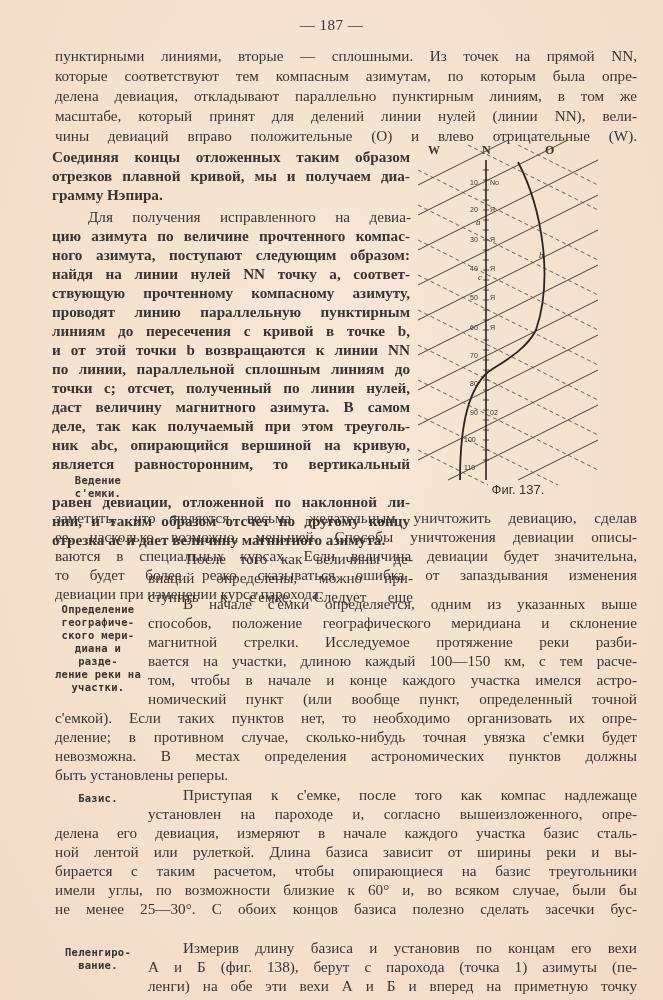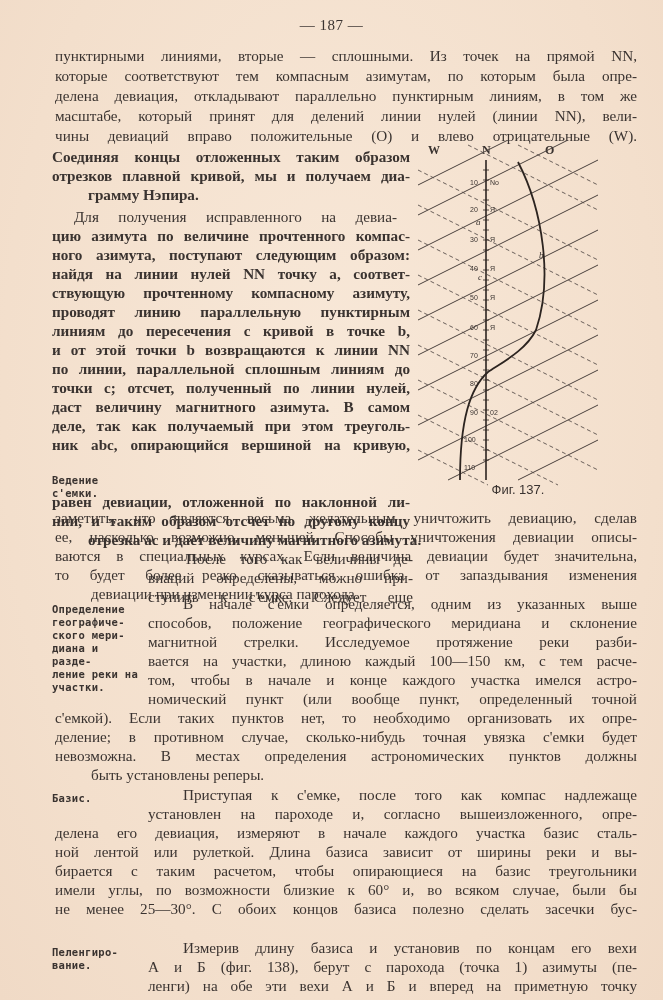--- a/index.html
+++ b/index.html
@@ -9,28 +9,28 @@
     font-family: "Liberation Serif", "DejaVu Serif", serif;
     color: #3a3330;
     position: relative;
   }
   .page { position: absolute; left: 0; top: 0; width: 663px; height: 1000px;
     background: radial-gradient(ellipse at 50% 40%, #f8e8d8 0%, #f3dfcc 70%, #f0dac6 100%); }
   .folio { position: absolute; top: 17px; left: 0; width: 663px; text-align: center;
     font-size: 15px; letter-spacing: 0.5px; }
   .line { position: absolute; font-size: 15.2px; line-height: 19px; white-space: nowrap;
     text-align: justify; text-align-last: justify; }
-  .line.last { text-align-last: left; margin-left: 36px; }
+  .line.last { text-align-last: left; }
   .wide { left: 55px; width: 582px; }
   .narrow { left: 52px; width: 358px; font-weight: bold; }
-  .indent-narrow { left: 74px; width: 323px; }
+  .indent-narrow { left: 88px; width: 323px; }
   .body2 { left: 148px; width: 489px; }
   .body2-ind { left: 183px; width: 454px; }
   .side { position: absolute; font-family: "DejaVu Sans Mono", "Liberation Mono", monospace;
-    font-weight: bold; font-size: 10.5px; line-height: 13px; 
+    font-weight: bold; font-size: 10.5px; line-height: 13px; text-align: center;
     color: #3a3330; letter-spacing: 0.3px; width: 92px; }
   .fig { position: absolute; left: 408px; top: 140px; width: 200px; height: 350px; }
   .fig-caption { position: absolute; left: 448px; top: 482px; width: 140px; text-align: center;
     font-family: "Liberation Sans", "DejaVu Sans", sans-serif; font-size: 13px; }
 </style>
 </head>
 <body>
 
 <div class="page">
 
@@ -52,20 +52,21 @@
   <div class="line narrow" style="top:264px">найдя на линии нулей NN точку a, соответ-</div>
   <div class="line narrow" style="top:283px">ствующую прочтенному компасному азимуту,</div>
   <div class="line narrow" style="top:302px">проводят линию параллельную пунктирным</div>
   <div class="line narrow" style="top:340px">и от этой точки b возвращаются к линии NN</div>
   <div class="line narrow" style="top:321px">линиям до пересечения с кривой в точке b,</div>
   <div class="line narrow" style="top:359px">по линии, параллельной сплошным линиям до</div>
   <div class="line narrow" style="top:378px">точки c; отсчет, полученный по линии нулей,</div>
   <div class="line narrow" style="top:397px">даст величину магнитного азимута. В самом</div>
   <div class="line narrow" style="top:416px">деле, так как получаемый при этом треуголь-</div>
   <div class="line narrow" style="top:435px">ник abc, опирающийся вершиной на кривую,</div>
+  <div class="line narrow" style="top:454px">является равносторонним, то вертикальный</div>
   <div class="line narrow" style="top:492px">равен девиации, отложенной по наклонной ли-</div>
   <div class="line narrow" style="top:511px">нии, и таким образом отсчет по другому концу</div>
   <div class="line narrow last" style="top:530px">отрезка ac и дает величину магнитного азимута.</div>
 
   <div class="fig">
     <svg width="200" height="350" viewBox="0 0 200 350" xmlns="http://www.w3.org/2000/svg">
       <g font-family="Liberation Serif, serif" font-size="12" fill="#3a3330" font-weight="bold">
         <text x="20" y="14">W</text>
         <text x="74" y="14">N</text>
         <text x="137" y="14">O</text>

